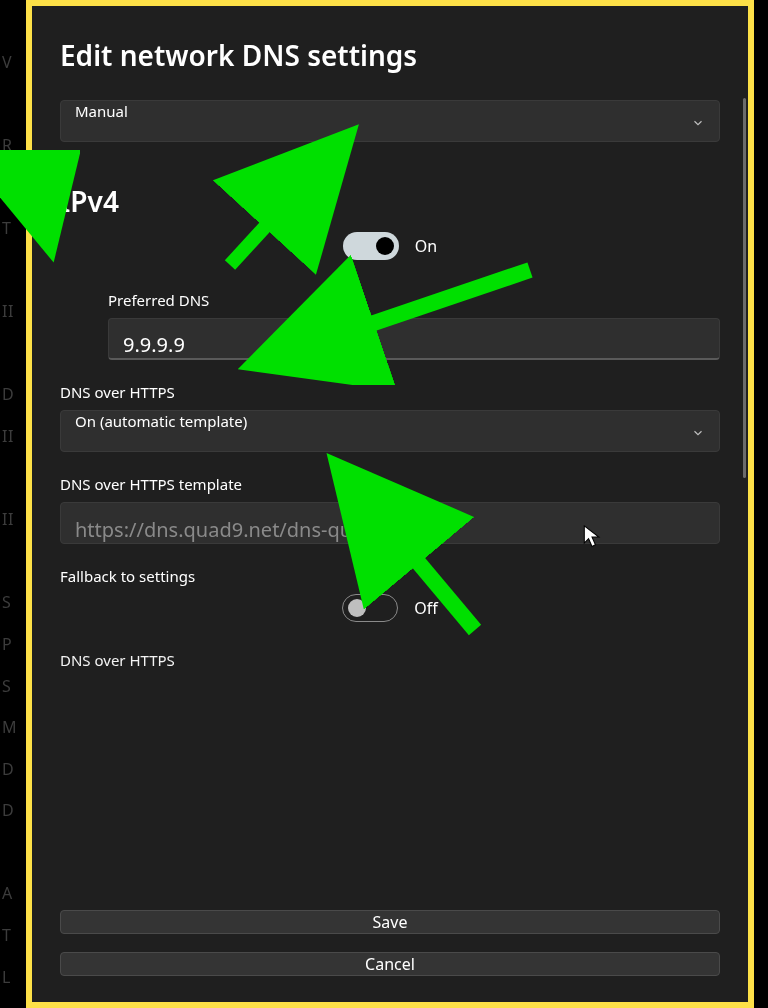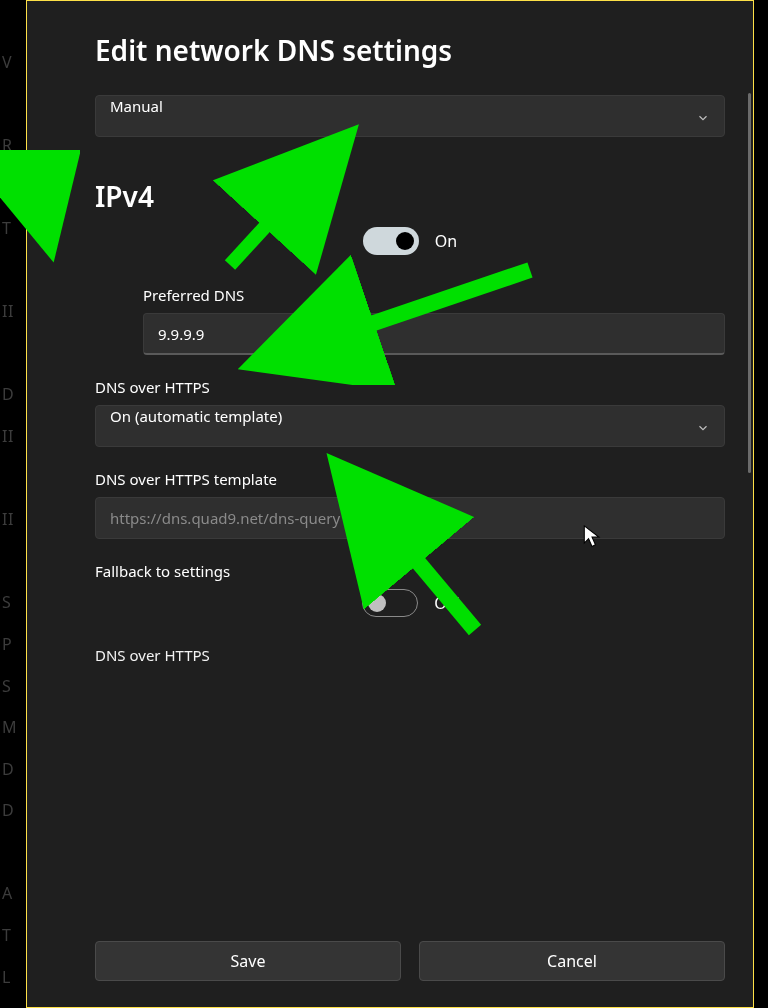--- a/index.html
+++ b/index.html
@@ -44,24 +44,23 @@
     pointer-events: none;
     letter-spacing: 0.5px;
   }
   .dialog {
     position: absolute;
     left: 26px;
     top: 0;
     right: 14px;
     bottom: 0;
     background: var(--dialog-bg);
-    border: 1px solid #fde047;
+    border: 6px solid #fde047;
     display: flex;
     flex-direction: column;
-    padding-left: 40px;
   }
   .dialog-header {
     padding: 30px 28px 10px 28px;
   }
   .dialog-title {
     font-size: 28px;
     font-weight: 600;
     margin: 0;
   }
   .dialog-body {
@@ -113,23 +112,23 @@
     color: #bfbfbf;
   }
   .text-input {
     position: relative;
     background: var(--surface);
     border: 1px solid #3a3a3a;
     border-bottom: 2px solid #5a5a5a;
     border-radius: 4px;
     height: 42px;
     display: flex;
-    align-items: center;
+    align-items: flex-end;
     padding: 0 14px;
-    font-size: 15px;
+    font-size: 20px;
     color: var(--text);
   }
   .text-input.readonly { color: var(--text-muted); border-bottom: 1px solid #3a3a3a; }
   .toggle-row {
     display: flex;
     align-items: center;
     gap: 16px;
     margin-top: 6px;
     justify-content: center;
   }
@@ -151,20 +150,21 @@
     transform: translateY(-50%);
     background: var(--toggle-thumb);
   }
   .toggle.on .thumb { right: 5px; background: #000; }
   .toggle.off .thumb { left: 5px; background: #bfbfbf; }
   .toggle-label { font-size: 16px; }
   .dialog-footer {
     padding: 18px 28px 26px 28px;
     display: flex;
     gap: 18px;
+    flex-direction: column;
   }
   .btn {
     flex: 1 1 0;
     height: 40px;
     background: var(--btn-bg);
     border: 1px solid var(--btn-border);
     border-radius: 4px;
     color: var(--text);
     font-size: 16px;
     display: flex;

